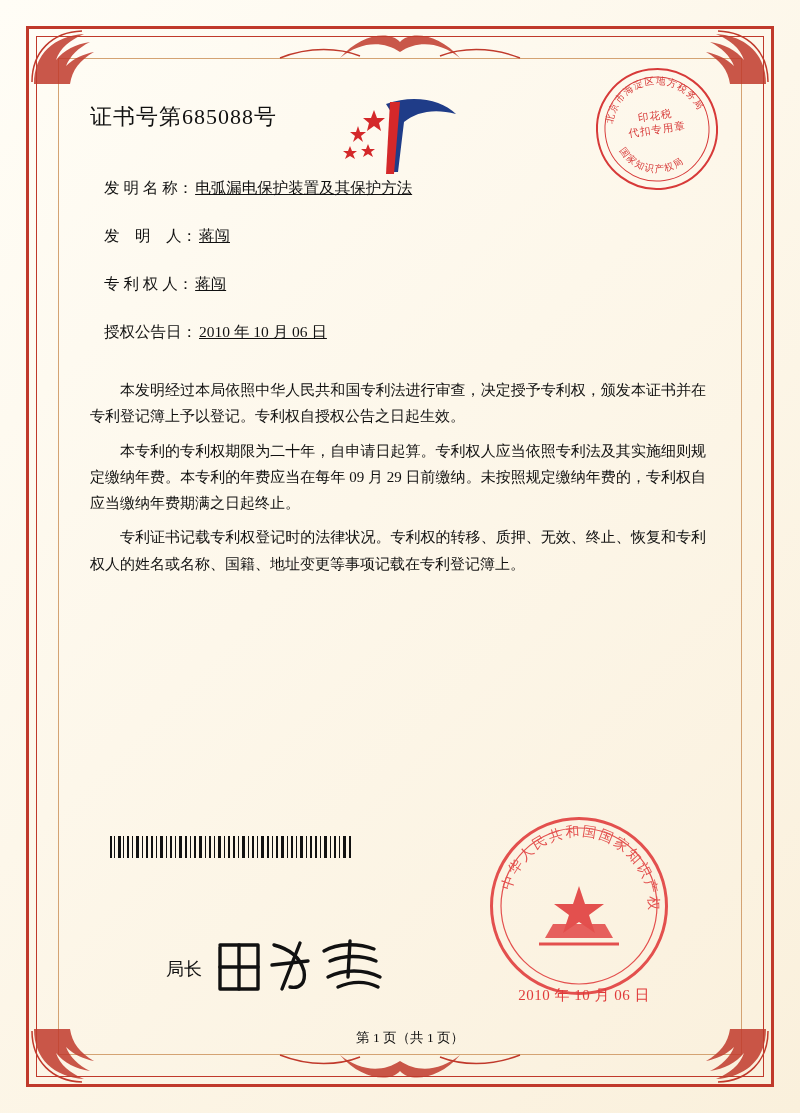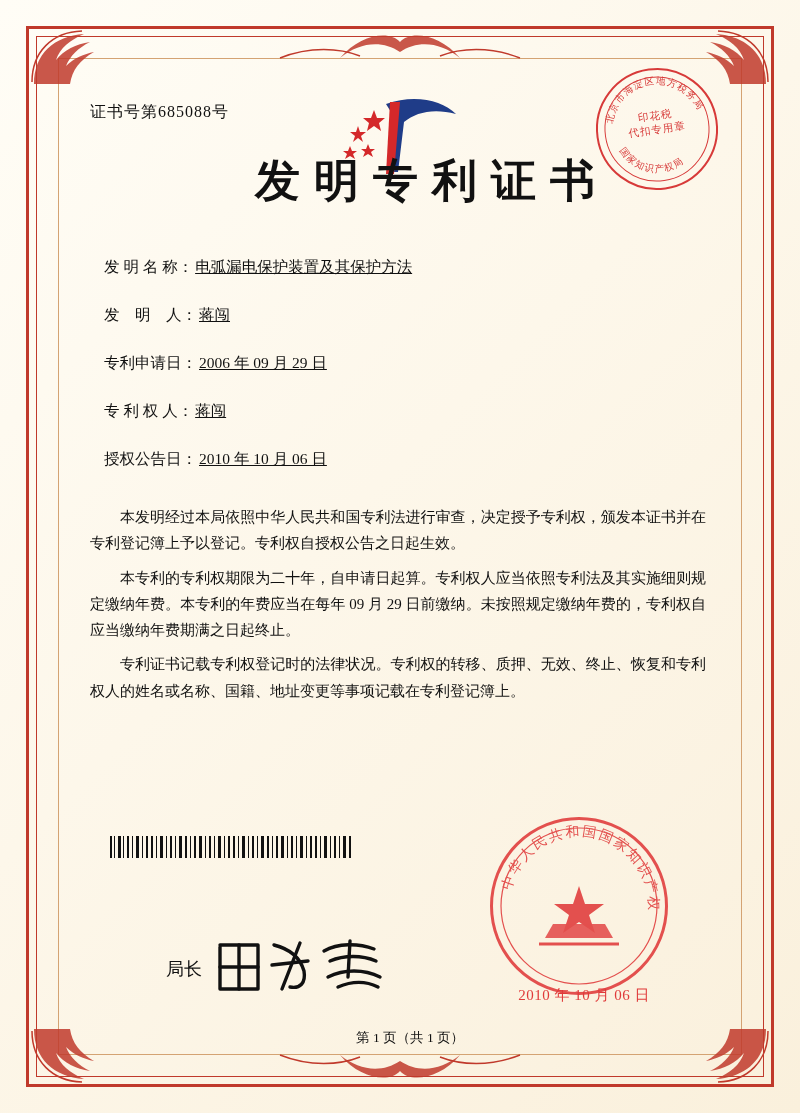--- a/index.html
+++ b/index.html
@@ -76,21 +76,21 @@
   .edge-bottom { bottom: 28px; transform: scaleY(-1); }
 
   .content {
     position: absolute;
     left: 90px;
     top: 72px;
     width: 620px;
   }
 
   .cert-no {
-    font-size: 16px;
+    font-size: 22px;
     letter-spacing: 1px;
     color: #111;
     margin-top: 30px;
     margin-bottom: 0;
   }
 
   
   .logo-wrap {
     position: absolute;
     left: 330px;
@@ -306,34 +306,29 @@
     <div class="mid">
       <div>印花税</div>
       <div>代扣专用章</div>
     </div>
   </div>
 
   <div class="content">
 
     <div class="cert-no">证书号第685088号</div>
 
-    <div class="title">发明专利证书</div>
 
     <div class="fields">
       <div class="field-row">
         <span class="field-label">发 明 名 称：</span>
         <span class="field-value">电弧漏电保护装置及其保护方法</span>
       </div>
       <div class="field-row">
         <span class="field-label">发　明　人：</span>
         <span class="field-value">蒋闯</span>
-      </div>
-      <div class="field-row">
-        <span class="field-label">专利申请日：</span>
-        <span class="field-value">2006 年 09 月 29 日</span>
       </div>
       <div class="field-row">
         <span class="field-label">专 利 权 人：</span>
         <span class="field-value">蒋闯</span>
       </div>
       <div class="field-row">
         <span class="field-label">授权公告日：</span>
         <span class="field-value">2010 年 10 月 06 日</span>
       </div>
     </div>

